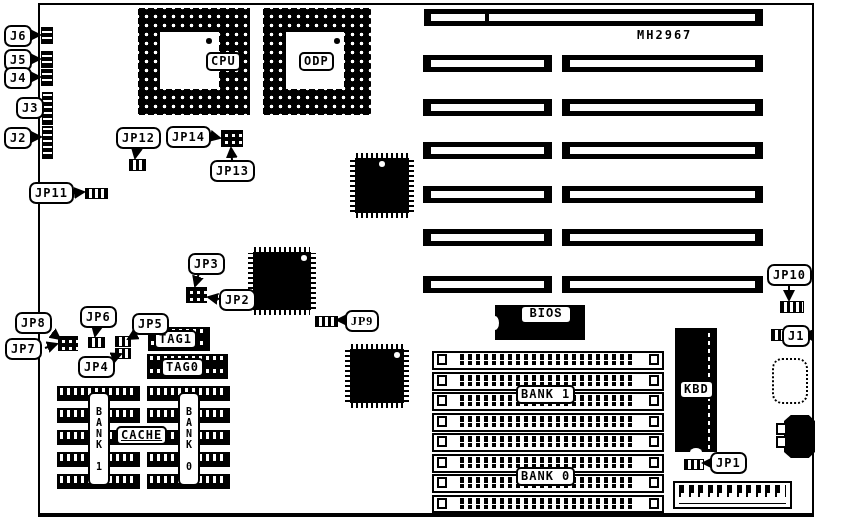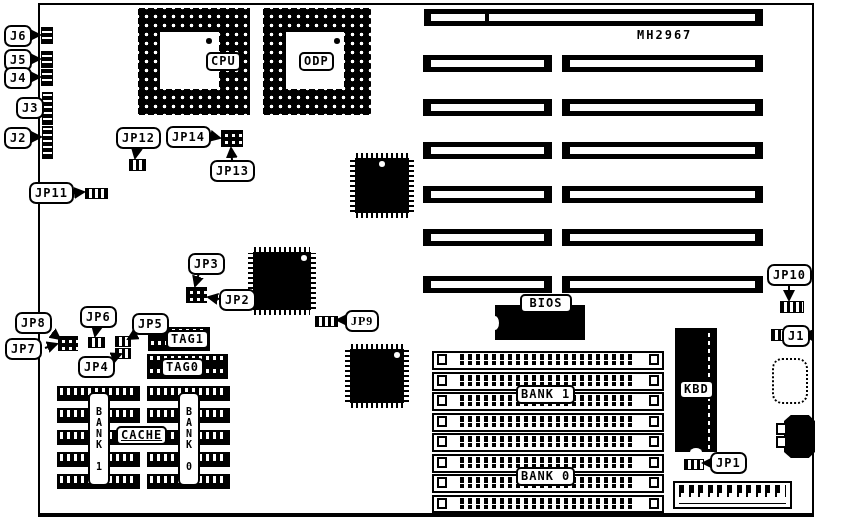--- a/index.html
+++ b/index.html
@@ -148,41 +148,41 @@
   <div class="qfp" style="left:248px;top:247px;width:68px;height:68px;">
     <div class="wdot" style="left:53px;top:8px;"></div>
   </div>
   <div class="qfp" style="left:345px;top:344px;width:64px;height:64px;">
     <div class="wdot" style="left:49px;top:8px;"></div>
   </div>
 
   <div class="bios" style="left:495px;top:305px;width:90px;height:35px;">
     <div class="notch"></div>
   </div>
-  <div class="clbl" style="left:520px;top:294px;width:42px;">BIOS</div>
+  <div class="clbl" style="left:520px;top:305px;width:42px;font-family:Liberation Mono, monospace;">BIOS</div>
 
   <div class="kbd" style="left:675px;top:328px;width:42px;height:124px;">
     <div class="pinline"></div>
     <div class="notch"></div>
   </div>
   <div class="clbl" style="left:679px;top:380px;">KBD</div>
 
   <div class="simm" style="left:432px;top:351px;width:228px;height:15px;"></div>
   <div class="simm" style="left:432px;top:372px;width:228px;height:15px;"></div>
   <div class="simm" style="left:432px;top:392px;width:228px;height:15px;"></div>
   <div class="simm" style="left:432px;top:413px;width:228px;height:15px;"></div>
   <div class="simm" style="left:432px;top:433px;width:228px;height:15px;"></div>
   <div class="simm" style="left:432px;top:454px;width:228px;height:15px;"></div>
   <div class="simm" style="left:432px;top:474px;width:228px;height:15px;"></div>
   <div class="simm" style="left:432px;top:495px;width:228px;height:14px;"></div>
   <div class="clbl" style="left:516px;top:385px;">BANK 1</div>
   <div class="clbl" style="left:516px;top:467px;">BANK 0</div>
 
   <div class="dip" style="left:148px;top:327px;width:62px;height:24px;"></div>
-  <div class="clbl" style="left:166px;top:330px;">TAG1</div>
+  <div class="clbl" style="left:154px;top:330px;">TAG1</div>
   <div class="dip" style="left:147px;top:354px;width:81px;height:25px;"></div>
   <div class="clbl" style="left:161px;top:358px;">TAG0</div>
 
   <div class="dip" style="left:57px;top:386px;width:83px;height:15px;"></div>
   <div class="dip" style="left:57px;top:408px;width:83px;height:15px;"></div>
   <div class="dip" style="left:57px;top:430px;width:83px;height:15px;"></div>
   <div class="dip" style="left:57px;top:452px;width:83px;height:15px;"></div>
   <div class="dip" style="left:57px;top:474px;width:83px;height:15px;"></div>
   <div class="dip" style="left:147px;top:386px;width:83px;height:15px;"></div>
   <div class="dip" style="left:147px;top:408px;width:83px;height:15px;"></div>

